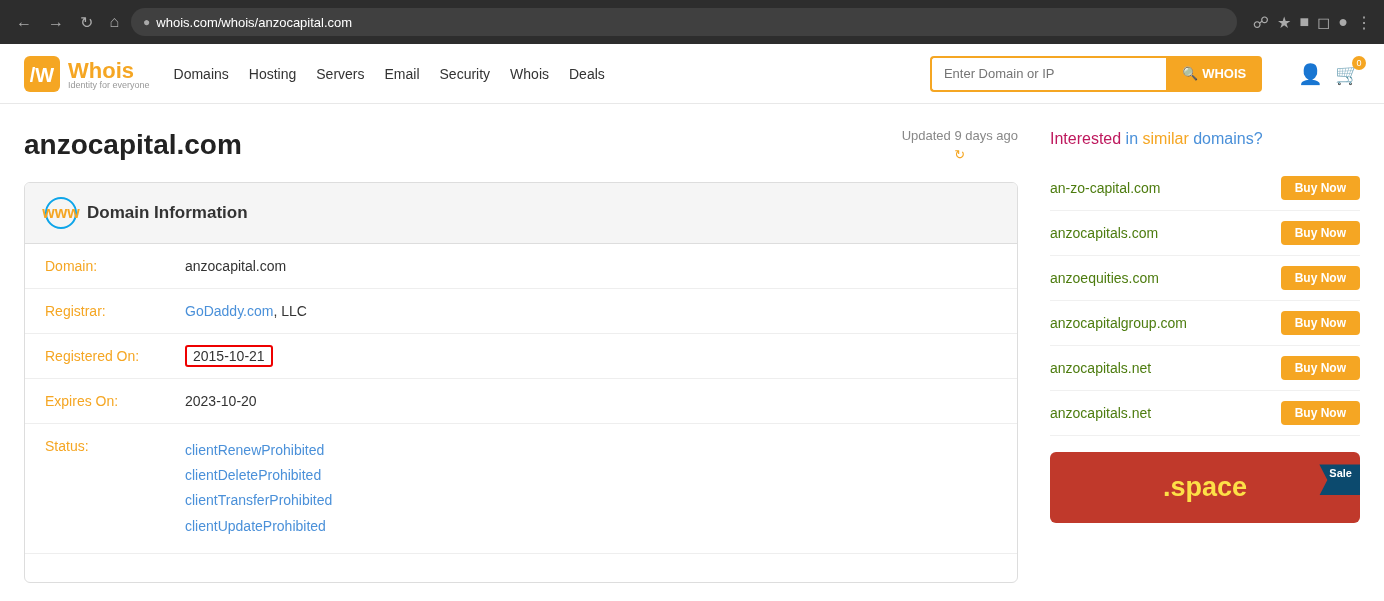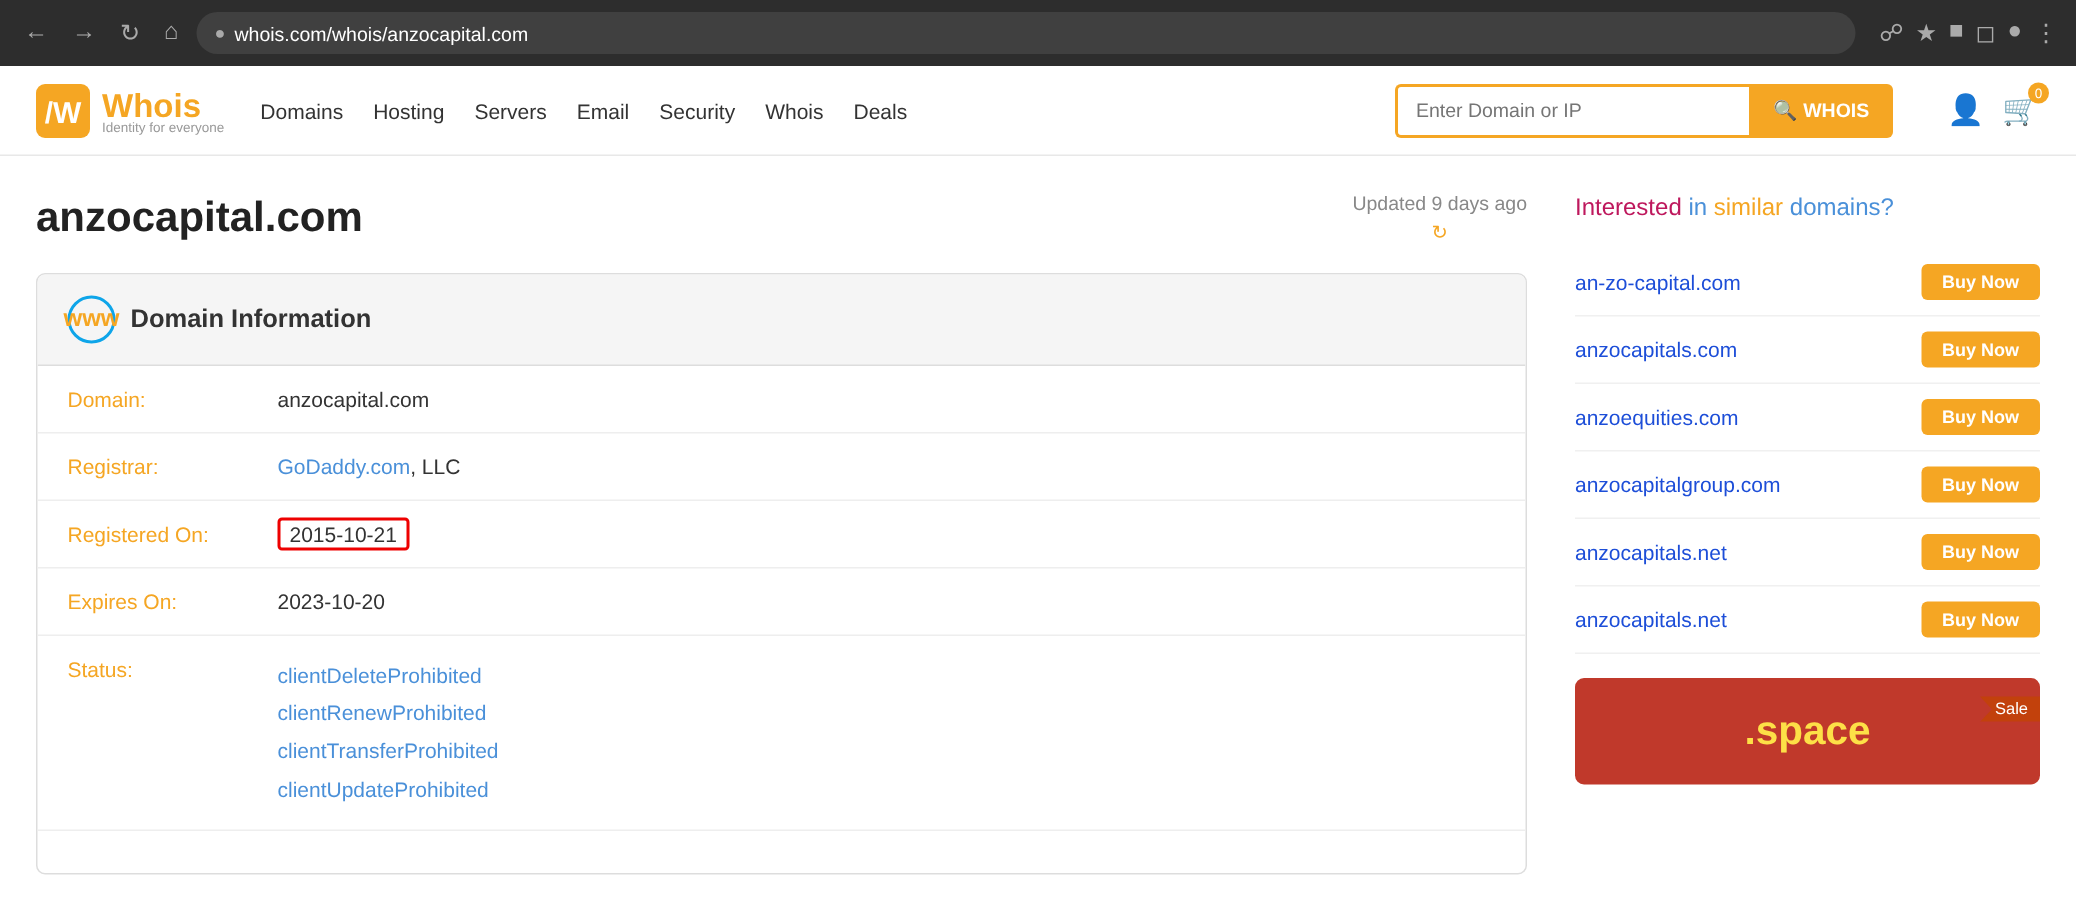--- a/index.html
+++ b/index.html
@@ -243,21 +243,21 @@
     .similar-title .domains { color: #4a90d9; }
 
     .domain-suggestion {
       display: flex;
       align-items: center;
       justify-content: space-between;
       padding: 10px 0;
       border-bottom: 1px solid #f0f0f0;
     }
     .domain-suggestion:last-of-type { border-bottom: none; }
-    .suggestion-name { color: #1d4ed8; font-size: 14px; }
+    .suggestion-name { color: #4d7c0f; font-size: 14px; }
     .buy-now-btn {
       background: #f5a623;
       color: #fff;
       border: none;
       border-radius: 4px;
       padding: 5px 14px;
       font-size: 12px;
       font-weight: bold;
       cursor: pointer;
     }
@@ -273,25 +273,25 @@
       overflow: hidden;
       min-height: 70px;
       display: flex;
       align-items: center;
       justify-content: center;
     }
     .sale-badge {
       position: absolute;
       top: 12px;
       right: -8px;
-      background: #c2410c;
+      background: #0c4a6e;
       color: #fff;
       font-size: 11px;
-      font-weight: normal;
-      padding: 3px 16px 2px 10px;
+      font-weight: bold;
+      padding: 3px 16px 16px 10px;
       clip-path: polygon(0 0, 100% 0, 100% 100%, 0 100%, 8px 50%);
     }
     .sale-tld {
       color: #fde047;
       font-size: 27px;
       font-weight: bold;
     }
   </style>
 </head>
 <body>
@@ -392,22 +392,22 @@
 
       <div class="info-row">
         <span class="info-label">Expires On:</span>
         <span class="info-value">2023-10-20</span>
       </div>
 
 
       <div class="info-row">
         <span class="info-label">Status:</span>
         <span class="info-value">
+          <a class="status-link">clientRenewProhibited</a>
           <a class="status-link">clientDeleteProhibited</a>
-          <a class="status-link">clientRenewProhibited</a>
           <a class="status-link">clientTransferProhibited</a>
           <a class="status-link">clientUpdateProhibited</a>
         </span>
       </div>
 
       <div class="info-row">
         
         
       </div>
     </div>

